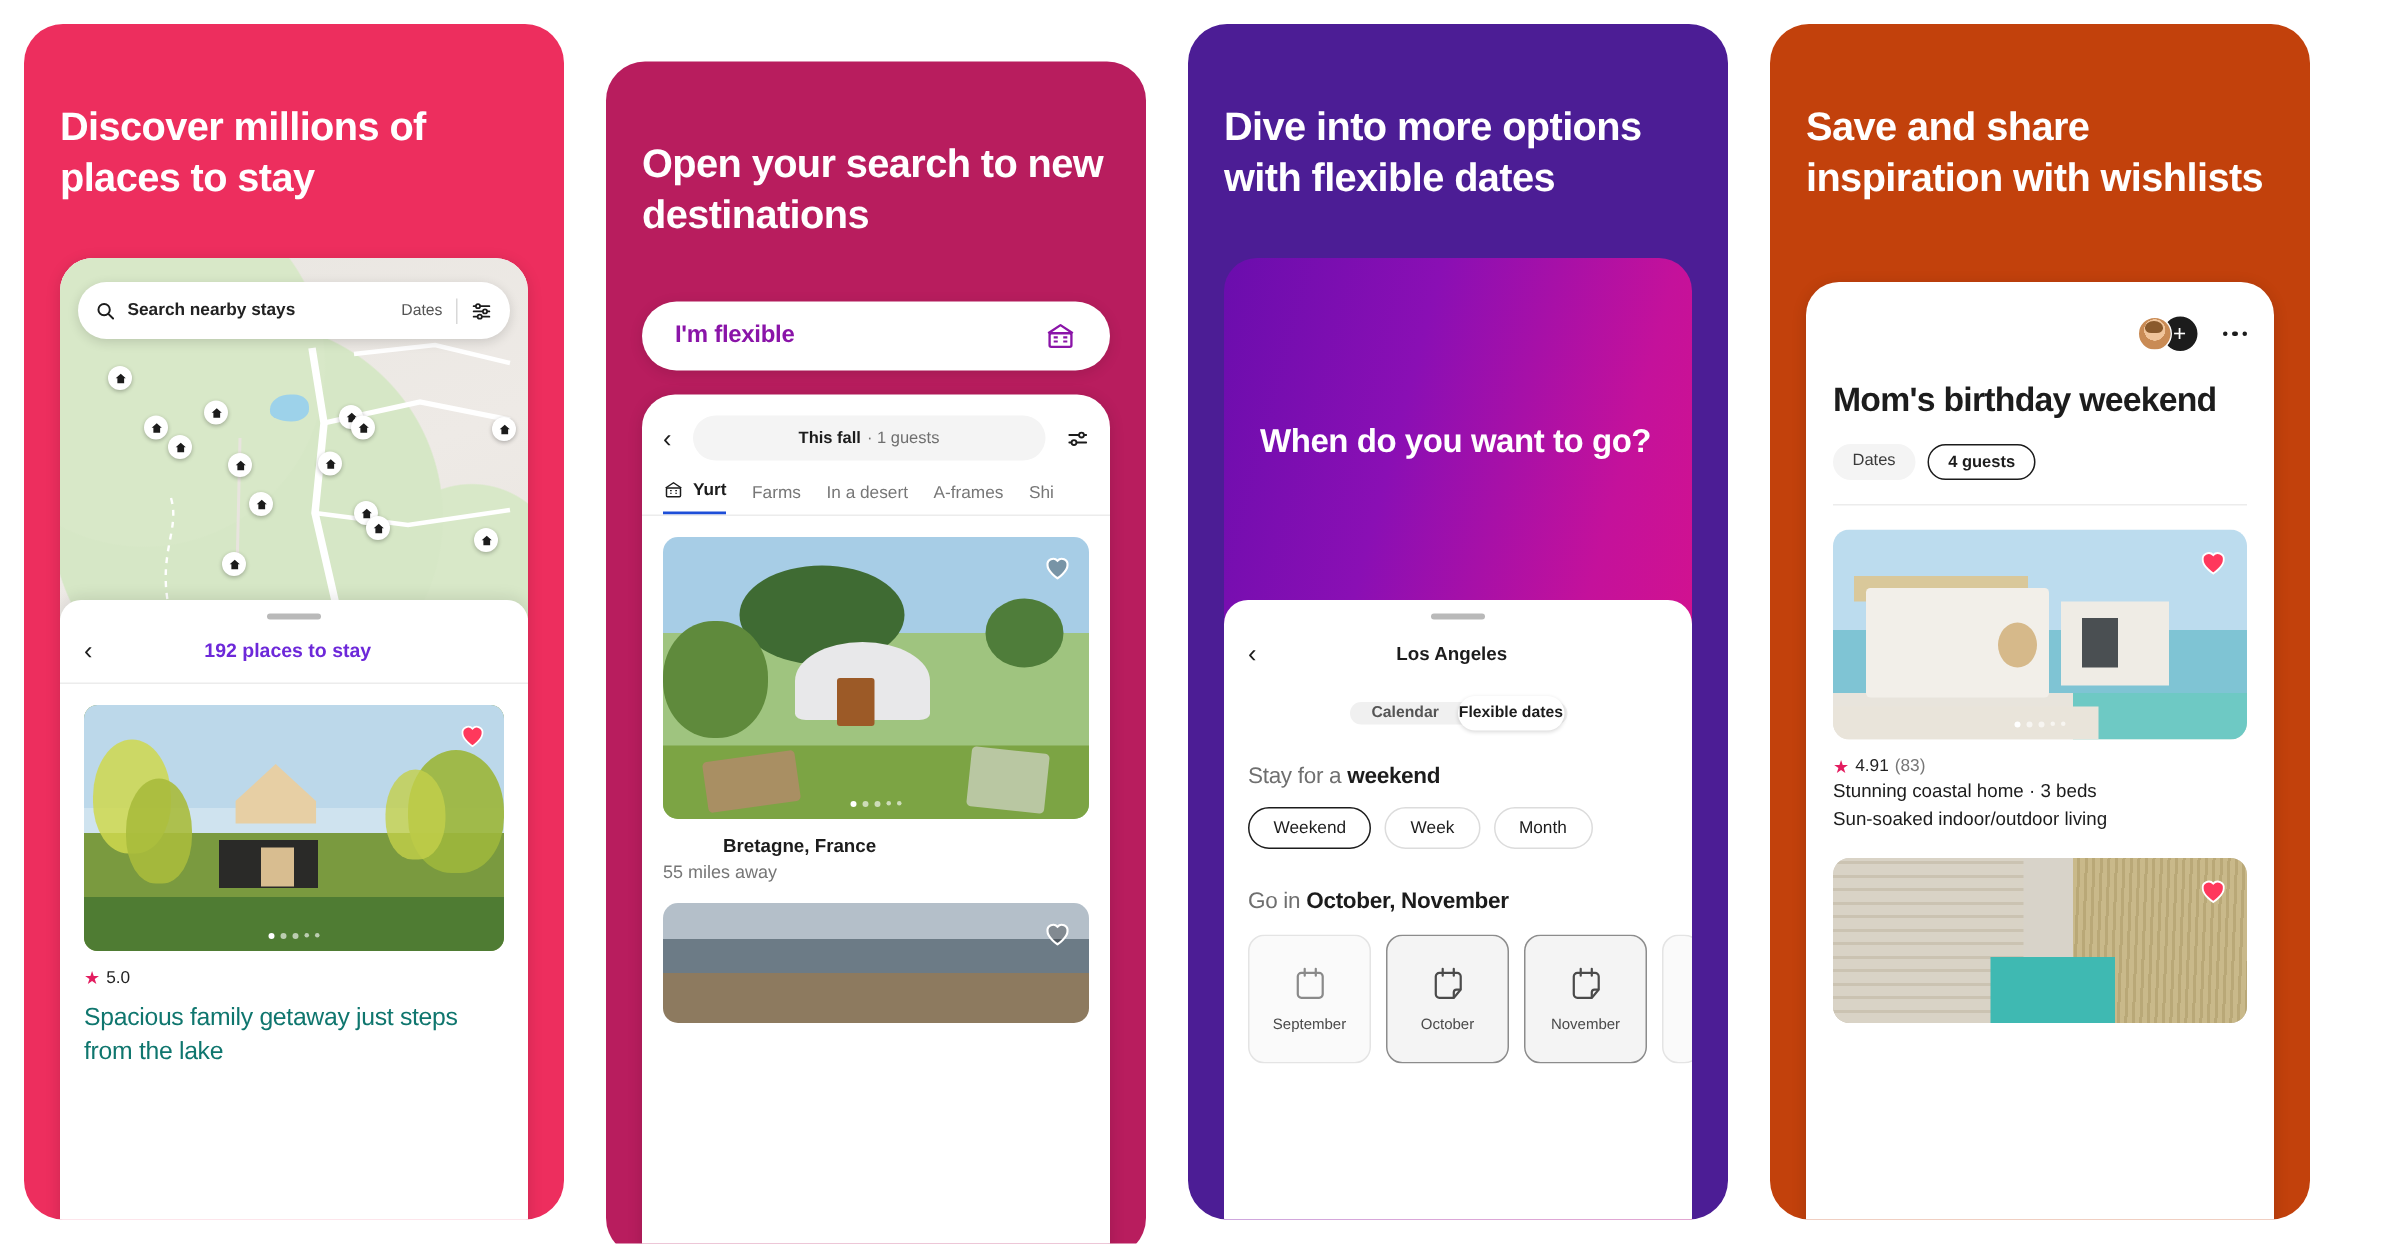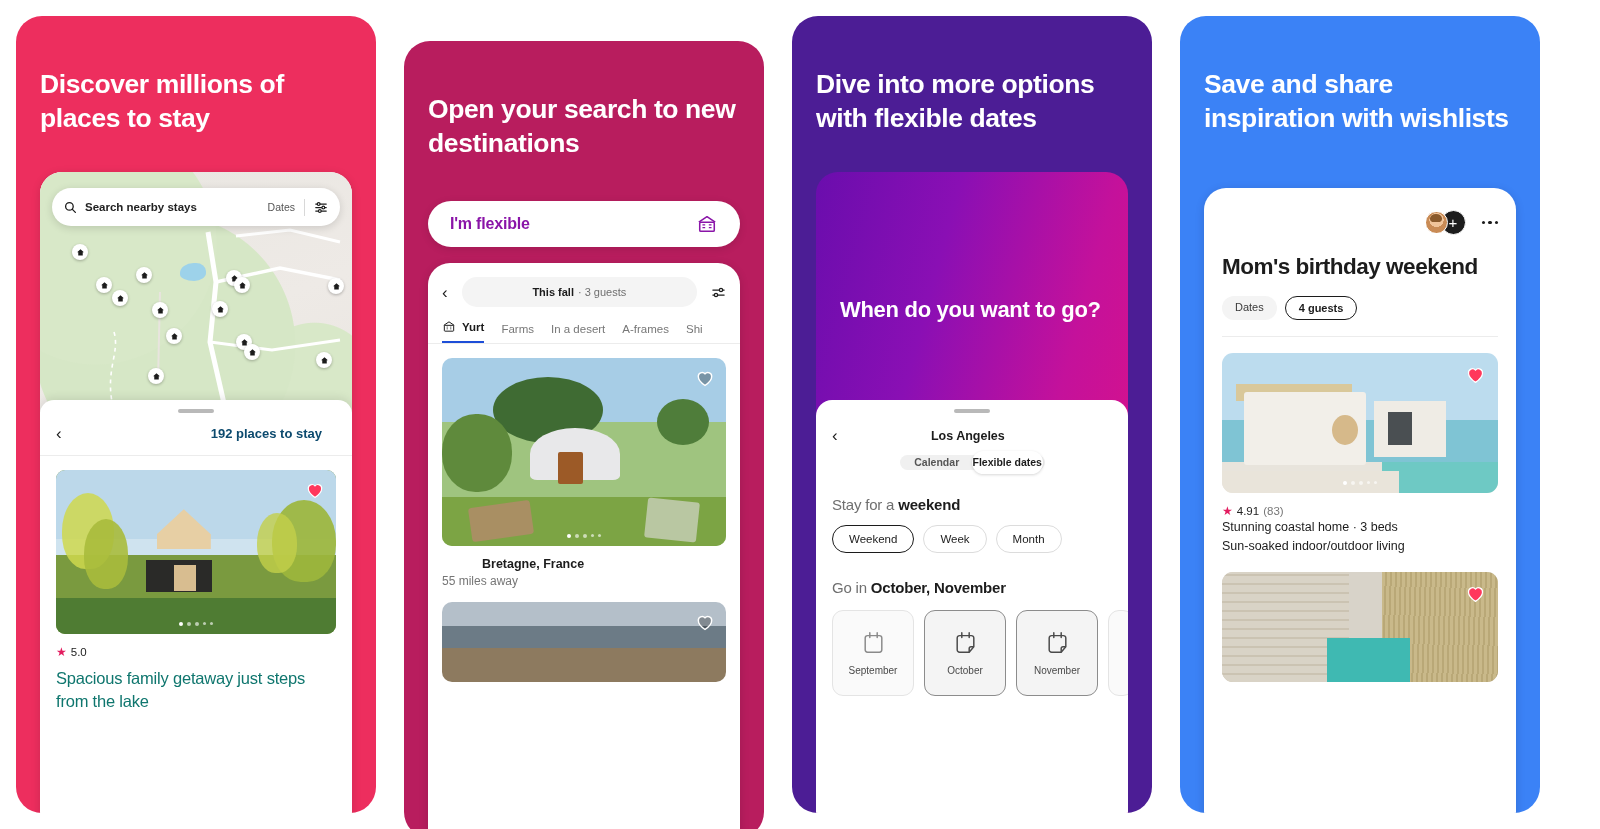--- a/index.html
+++ b/index.html
@@ -89,21 +89,21 @@
     box-shadow: 0 -2px 10px rgba(0,0,0,.10);
   }
   .grabber { width: 36px; height: 4px; border-radius: 2px; background: #b9b9b9;
              margin: 9px auto 0; }
   .sheet-head {
     display: flex; align-items: center;
     padding: 12px 16px 13px;
     border-bottom: 1px solid #ececec;
   }
   .sheet-head .title {
-    flex: 1; text-align: right; font-size: 13px; font-weight: bold; color: #0c4a6e;
+    flex: 1; text-align: center; font-size: 13px; font-weight: bold; color: #6d28d9;
     margin-right: 14px;
   }
   .chev { font-size: 17px; color: #1c1c1c; line-height: 1; }
   .listing { padding: 14px 16px 0; }
   .listing-img {
     position: relative; width: 100%; height: 164px;
     border-radius: 9px; overflow: hidden;
   }
   .heart-btn {
     position: absolute; top: 10px; right: 11px;
@@ -208,32 +208,32 @@
   }
 
   
   .grad-card {
     position: absolute; top: 156px; left: 24px; right: 24px; bottom: -20px;
     border-radius: 22px;
     background: linear-gradient(105deg, #6A0DAD 0%, #8A0FB4 30%, #C4119B 62%, #E5127F 100%);
     overflow: hidden;
   }
   .grad-q {
-    position: absolute; top: 124px; left: 24px;
+    position: absolute; top: 108px; left: 24px;
     color: #fff; font-size: 22px; font-weight: bold; line-height: 1.3;
     letter-spacing: -0.3px;
   }
   .p3-sheet {
     position: absolute; left: 0; right: 0; top: 228px; bottom: 0;
     background: #fff; border-radius: 16px 16px 0 0;
   }
   .p3-head { display: flex; align-items: center; padding: 14px 16px 0; }
   .p3-head .t { flex: 1; text-align: center; font-size: 12.5px; font-weight: bold; color: #1c1c1c; margin-right: 14px; }
   .toggle {
-    margin: 11px auto 0; width: 145px; height: 15px;
+    margin: 24px auto 0; width: 145px; height: 15px;
     background: #f0f0f0; border-radius: 14px;
     display: flex; align-items: center; padding: 2px;
   }
   .toggle div { flex: 1; text-align: center; font-size: 10.5px; color: #555; line-height: 23px; font-weight: bold; }
   .toggle div.sel { background: #fff; border-radius: 12px; color: #1c1c1c;
                     box-shadow: 0 1px 3px rgba(0,0,0,.16); }
   .sec-label { padding: 0 16px; margin-top: 26px; font-size: 15px; color: #6f6f6f; letter-spacing: -0.2px; }
   .sec-label b { color: #1c1c1c; }
   .chips { display: flex; gap: 9px; padding: 0 16px; margin-top: 12px; }
   .chip {
@@ -481,21 +481,21 @@
         <rect x="4" y="9" width="16" height="10" rx="1.2" stroke="#8A14A8" stroke-width="1.7" fill="none"></rect>
         <path d="M7 12h3M7 15h3M14 12h3M14 15h3" stroke="#8A14A8" stroke-width="1.5"></path>
       </svg>
     </div>
 
     <div class="phone p2-phone">
       <div class="p2-topbar">
         <div class="chev">‹</div>
         <div class="seg-pill">
           <b>This fall</b>
-          <span>· 3 guests</span>
+          <span>· 1 guests</span>
         </div>
         <svg width="15" height="15" viewBox="0 0 24 24">
           <path d="M3 8h18M3 16h18" stroke="#1c1c1c" stroke-width="2" stroke-linecap="round"></path>
           <circle cx="16" cy="8" r="2.6" fill="#fff" stroke="#1c1c1c" stroke-width="2"></circle>
           <circle cx="8" cy="16" r="2.6" fill="#fff" stroke="#1c1c1c" stroke-width="2"></circle>
         </svg>
       </div>
 
       <div class="cat-row">
         <div class="cat active">
@@ -611,21 +611,21 @@
               <path d="M8 2v5M16 2v5" stroke="#4a4a4a" stroke-width="1.6" stroke-linecap="round"></path>
             </svg>
             <span>November</span>
           </div>
           <div class="month part"></div>
         </div>
       </div>
     </div>
   </div>
 
-  <div class="panel" id="panel4" style="background: #3b82f6;">
+  <div class="panel" id="panel4" style="background: #c2410c;">
     <div class="panel-headline">Save and share inspiration with wishlists</div>
 
     <div class="phone p4-phone">
       <div class="p4-top">
         <div class="avatars">
           <div class="av"></div>
           <div class="av-plus">+</div>
         </div>
         <div class="dots3">
             <i></i>

